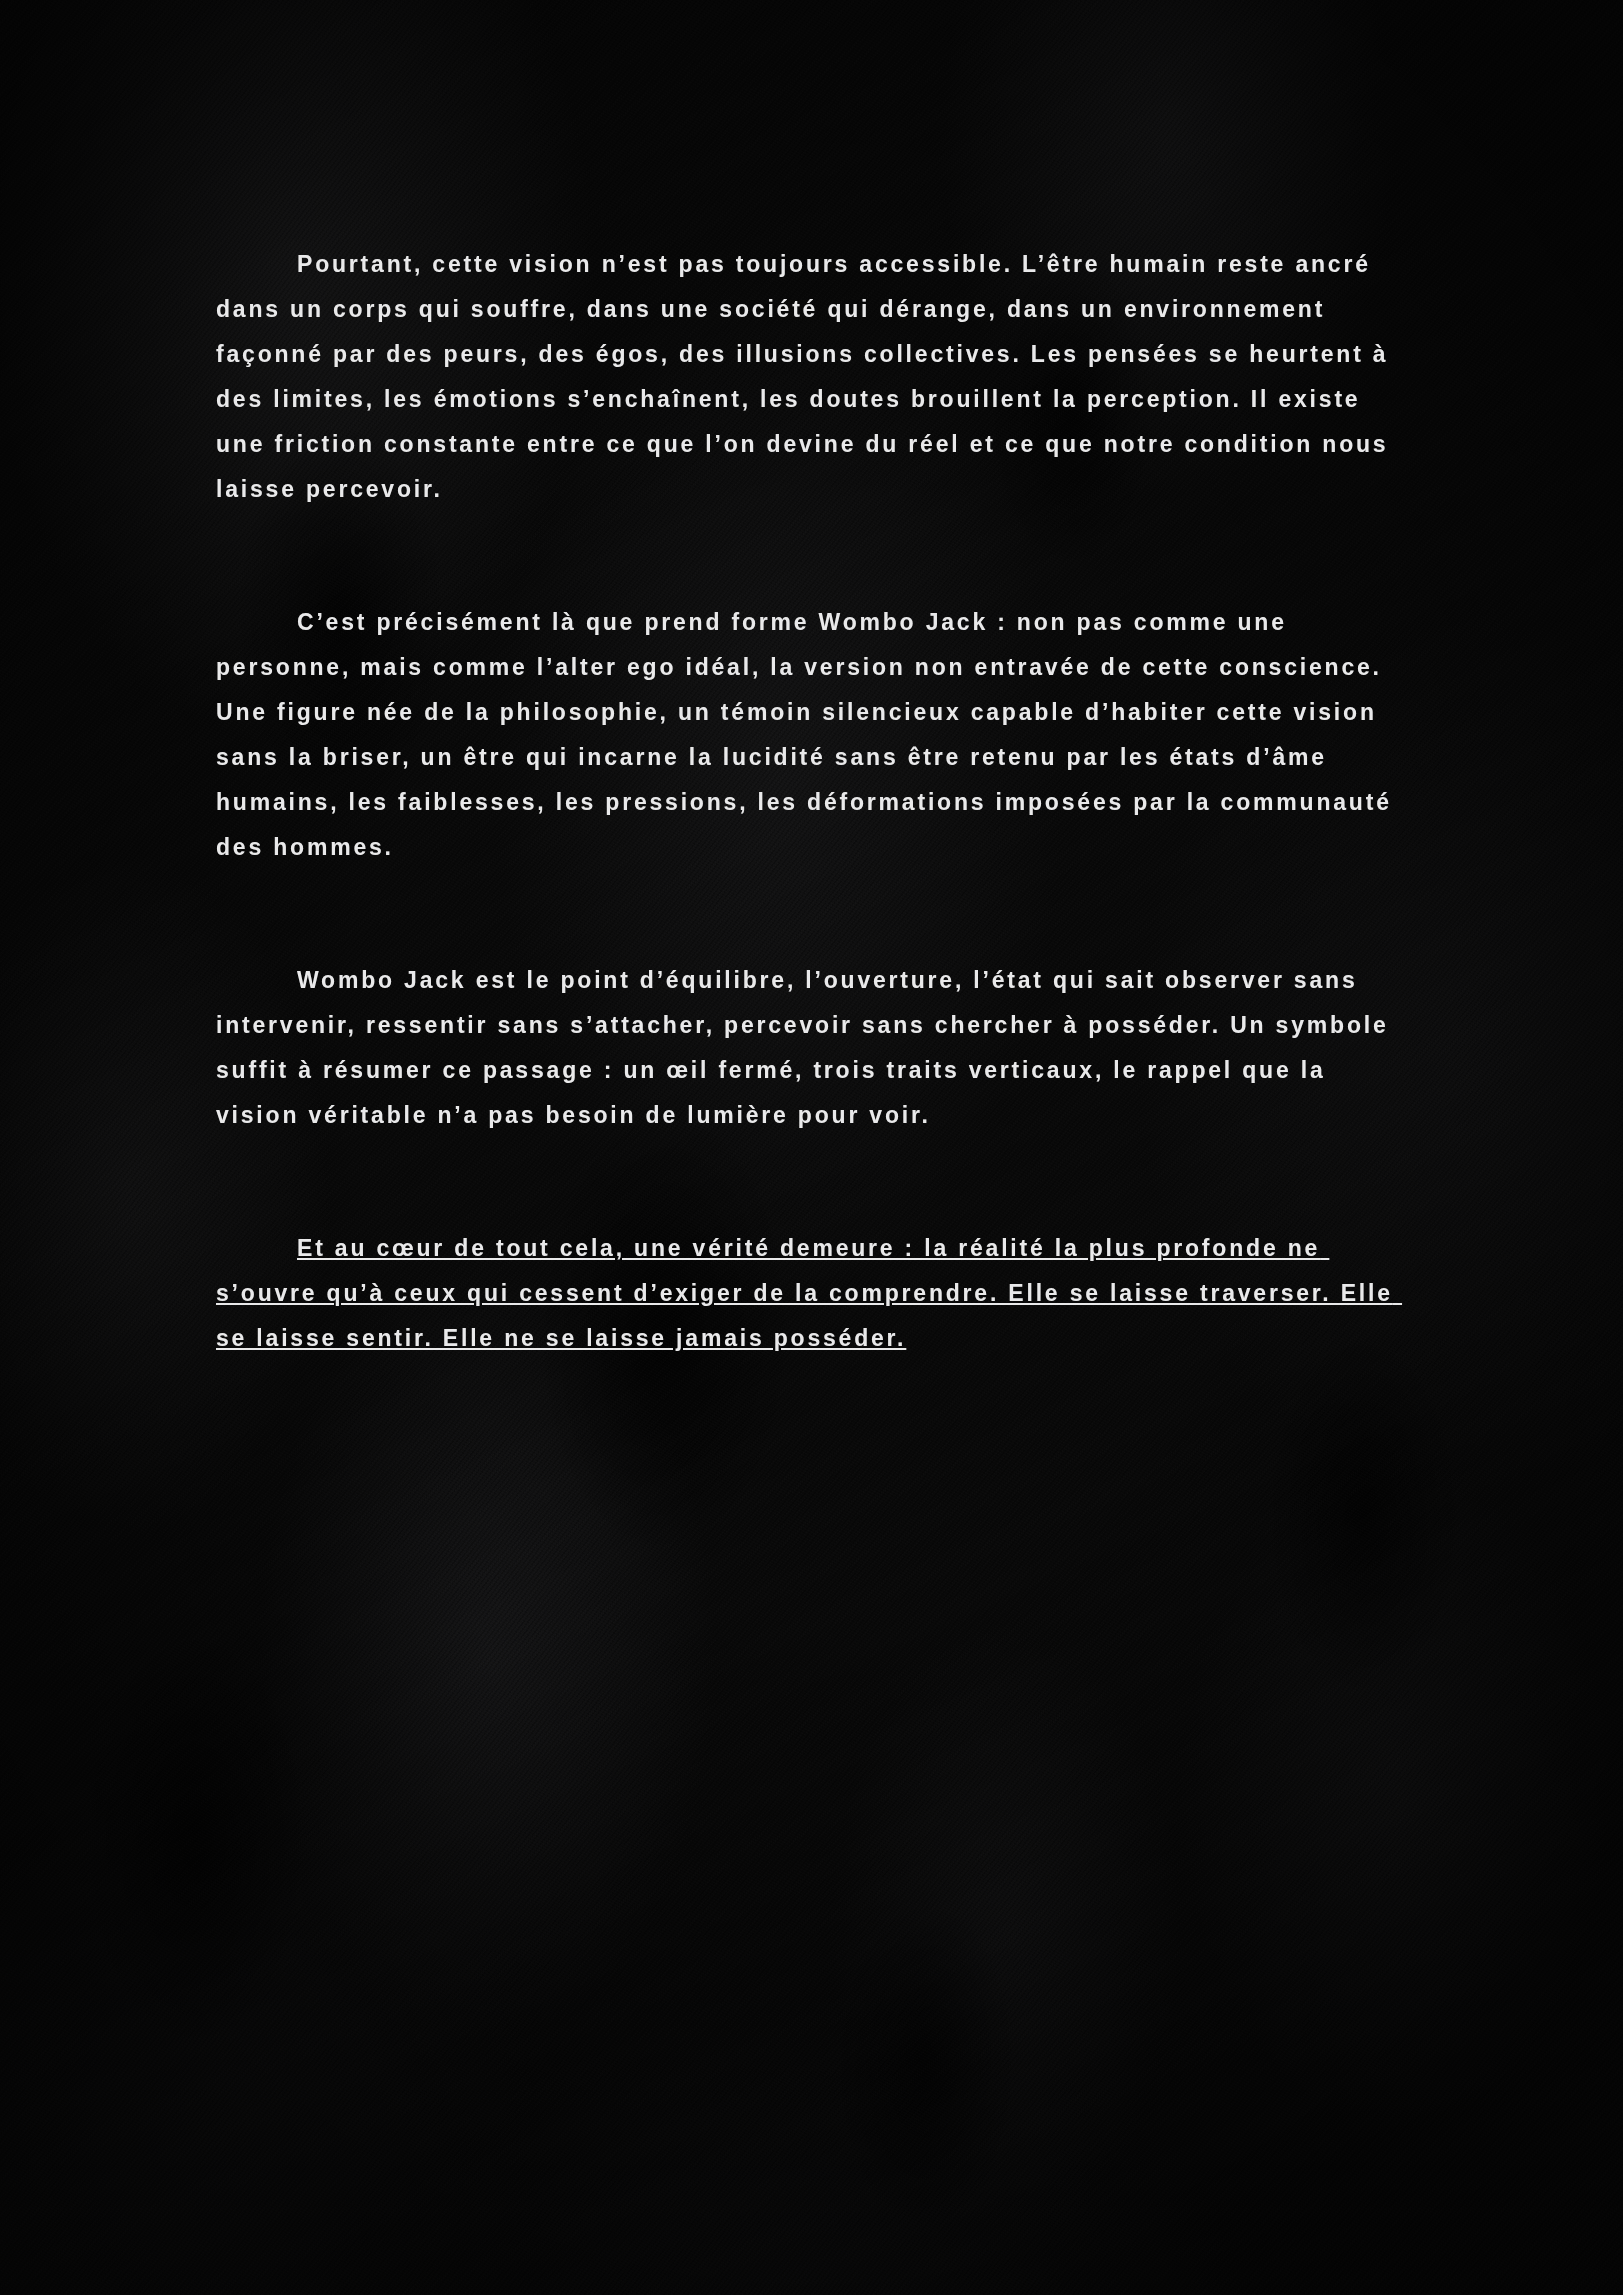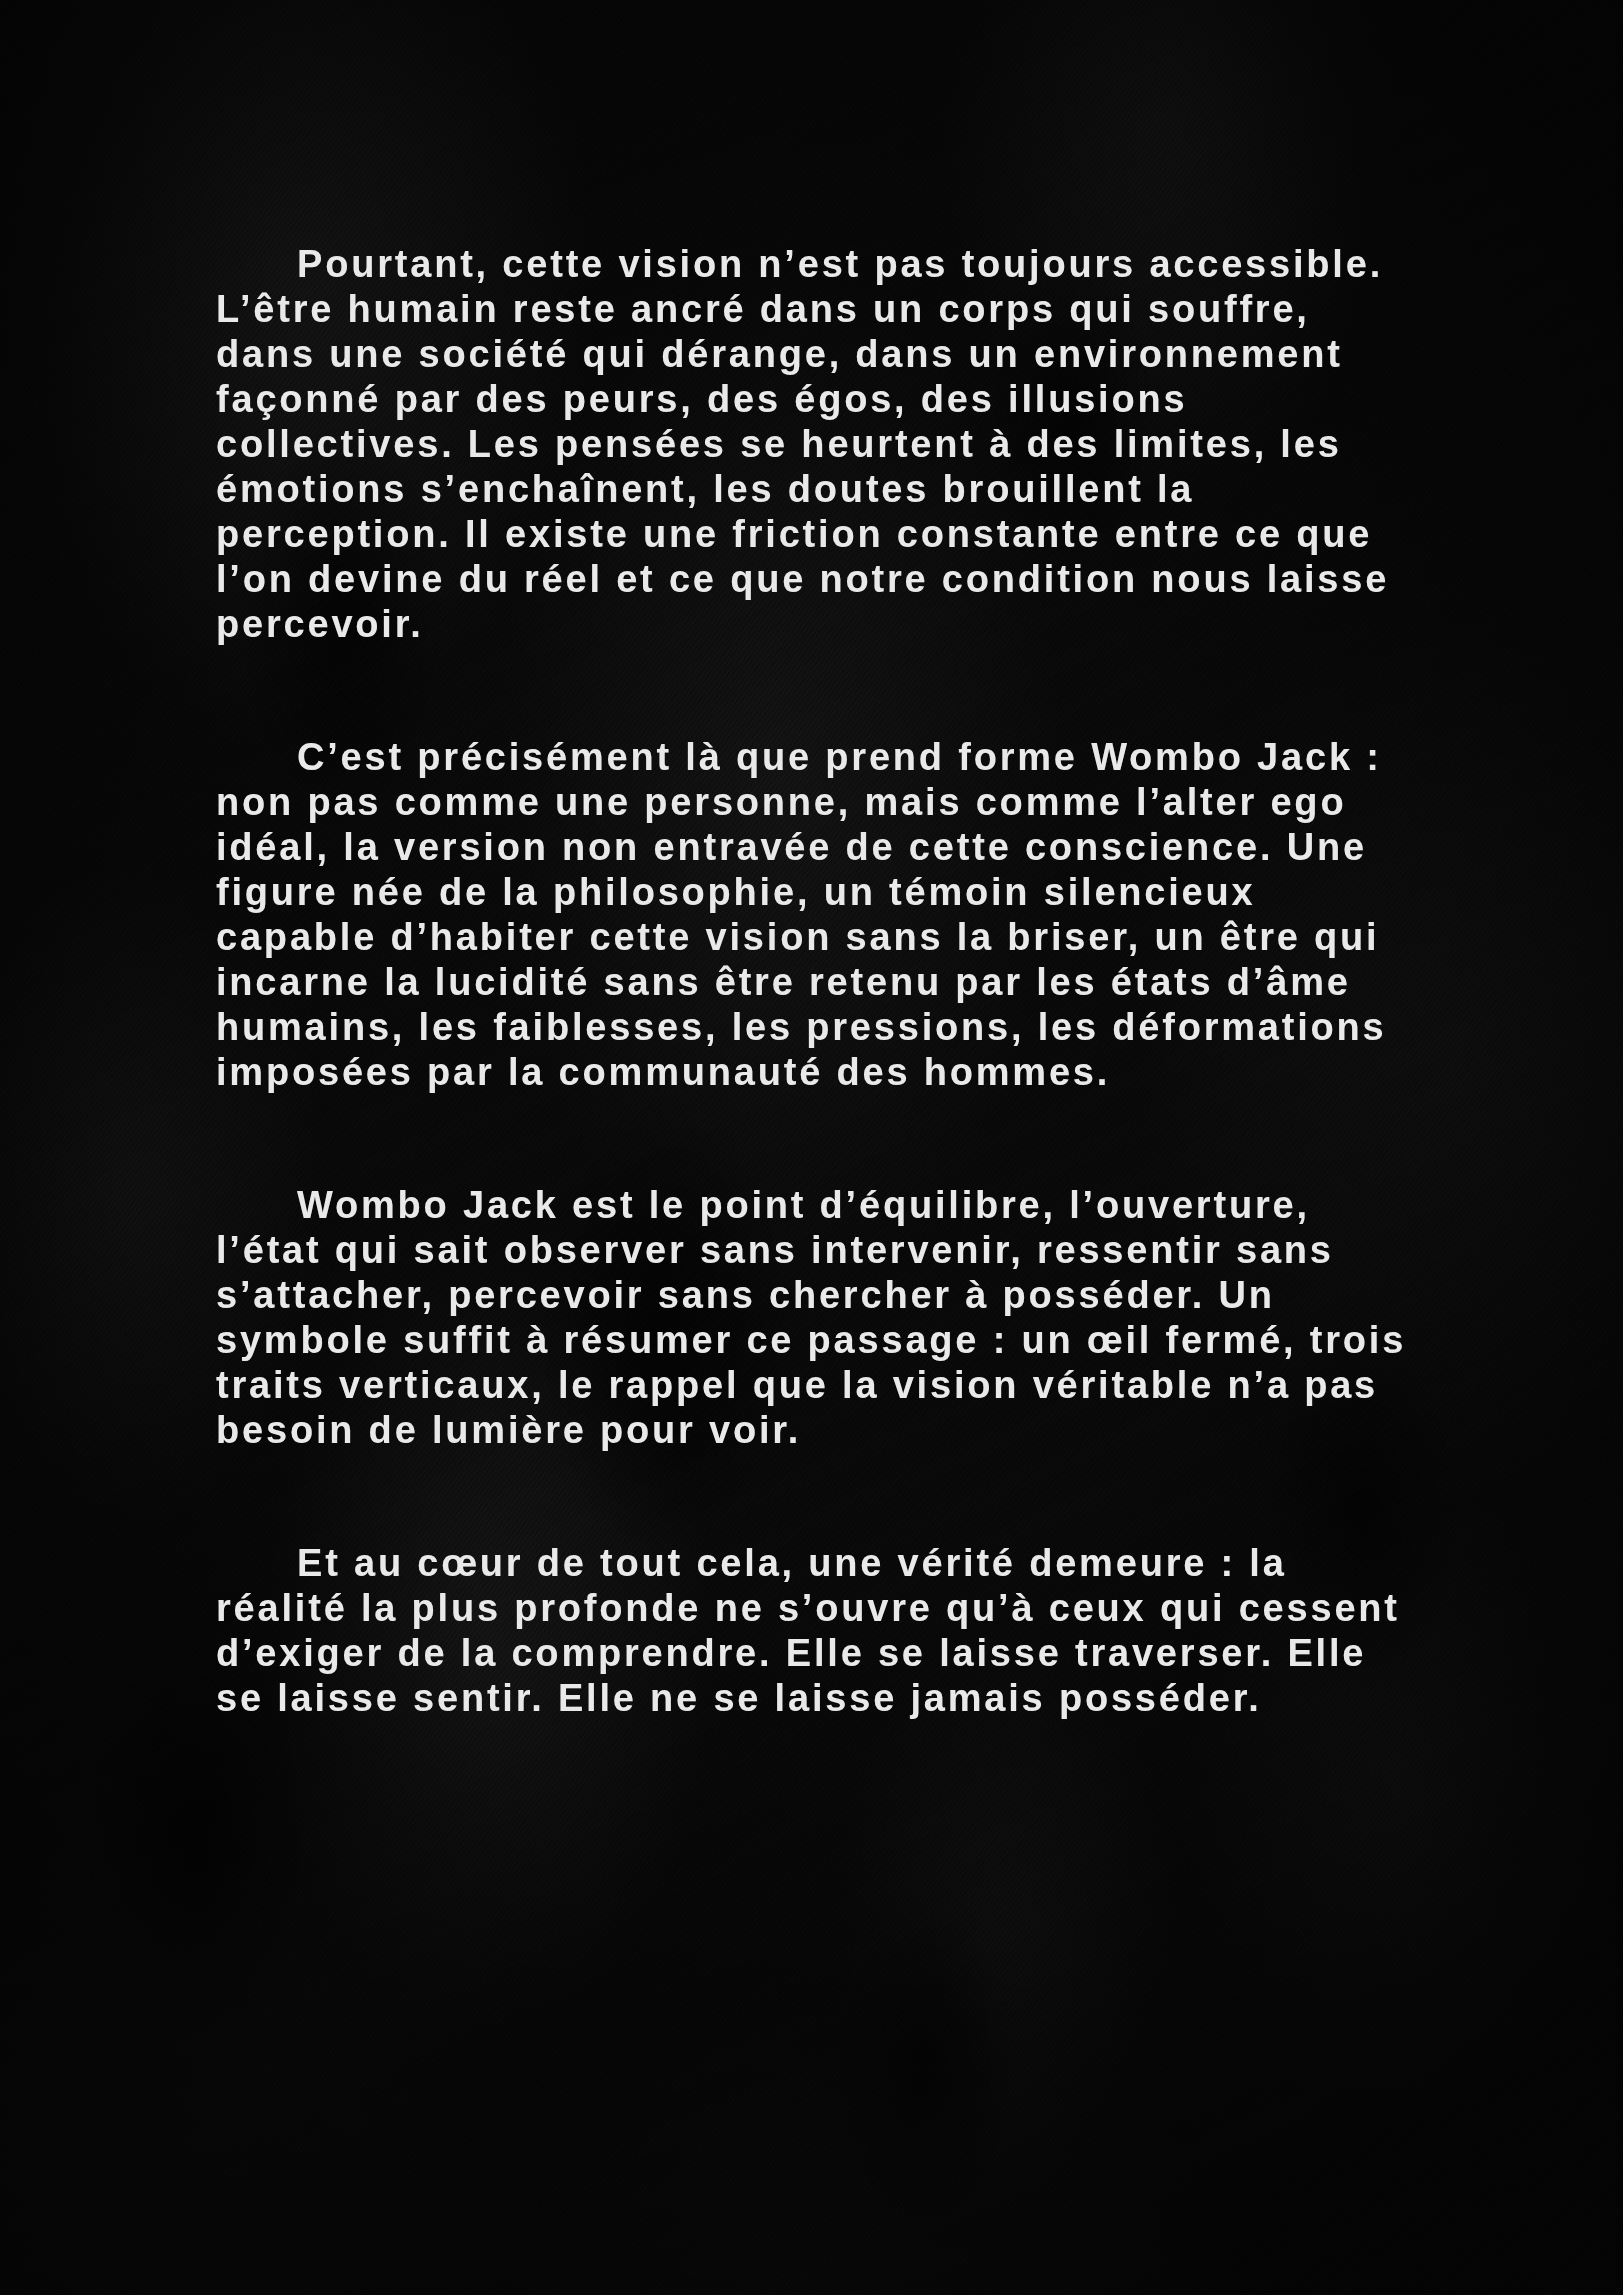--- a/index.html
+++ b/index.html
@@ -66,30 +66,30 @@
   .content {
     position: absolute;
     left: 216px;
     top: 242px;
     width: 1196px;
   }
 
   .para {
     font-family: "Liberation Sans", "DejaVu Sans", sans-serif;
     font-weight: 700;
-    font-size: 38px;
+    font-size: 23px;
     line-height: 45px;
     letter-spacing: 2.8px;
     color: #e9e9ea;
     text-indent: 81px;
     margin: 0 0 88px 0;
     white-space: pre-wrap;
     text-shadow: 0 0 0.5px rgba(255,255,255,0.18);
   }
-  .para:last-child { margin-bottom: 12px; }
+  .para:last-child { margin-bottom: 12px; text-decoration: underline; }
 </style>
 </head>
 <body>
 
 <div class="page">
 
   <div class="tex tex-a"></div>
   <div class="tex tex-b"></div>
   <div class="tex tex-d"></div>
   <div class="tex tex-c"></div>

